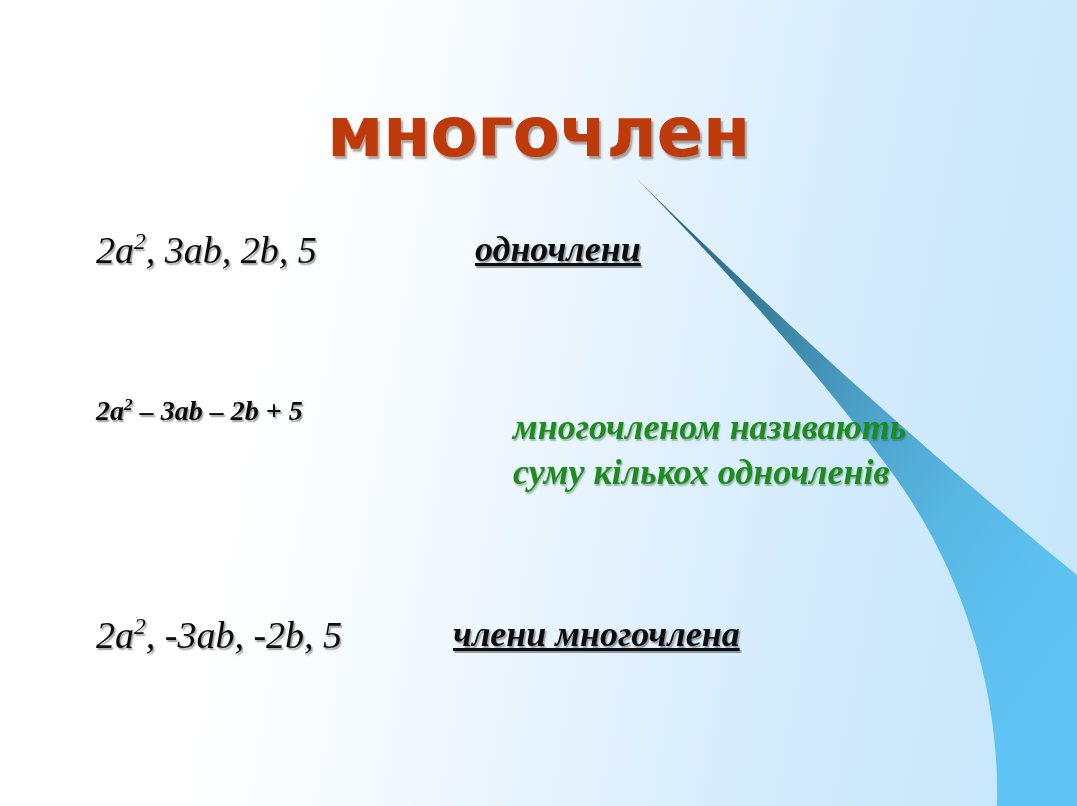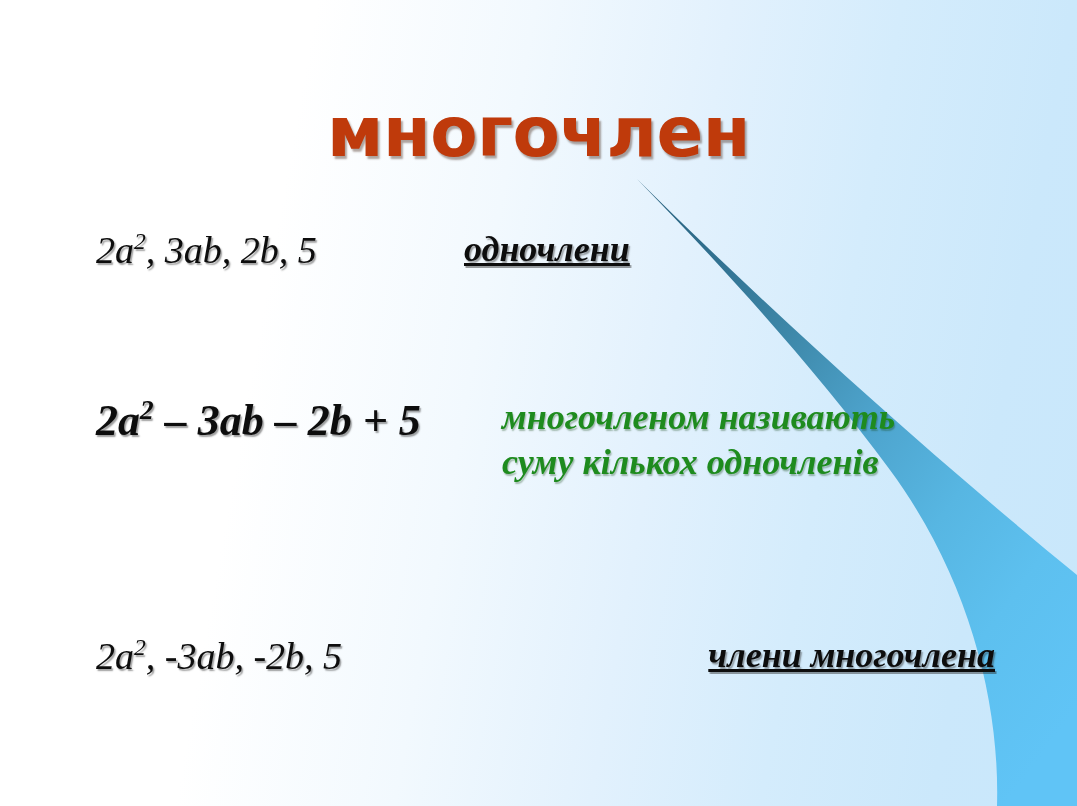--- a/index.html
+++ b/index.html
@@ -55,46 +55,47 @@
     white-space: nowrap;
   }
 
   
   .row {
     position: absolute;
     left: 0;
     width: 995px;
     display: flex;
     align-items: flex-start;
+    gap: 11px;
   }
 
   #row-monomials { top: 228px; }
   #row-polynomial { top: 395px; }
-  #row-members   { top: 634px; justify-content: space-between; }
+  #row-members   { top: 613px; }
 
   .expr {
     font-family: "Liberation Serif", serif;
     font-style: italic;
     color: #0d0d0d;
     text-shadow: 1.5px 2px 1.5px rgba(40, 40, 40, 0.45);
     white-space: nowrap;
   }
   .expr sup {
     font-size: 0.62em;
     vertical-align: super;
     line-height: 0;
   }
 
   .expr-light {
     font-weight: normal;
     font-size: 38px;
   }
   .expr-bold {
     font-weight: bold;
-    font-size: 44px;
+    font-size: 28px;
   }
 
   .label {
     font-family: "Liberation Serif", serif;
     font-style: italic;
     font-weight: bold;
     font-size: 36px;
     color: #0d0d0d;
     text-shadow: 1.5px 2px 1.5px rgba(40, 40, 40, 0.45);
     white-space: nowrap;
@@ -110,21 +111,21 @@
     color: #1e8b1e;
     text-shadow: 1px 1.5px 1.5px rgba(20, 70, 20, 0.35);
     white-space: nowrap;
   }
 
   
   .col-expr  { width: 380px; padding-left: 96px; box-sizing: border-box; }
   .col-expr2 { width: 400px; padding-left: 96px; box-sizing: border-box; }
 
   #label-monomials  { margin-left: 84px; }
-  #label-green      { margin-left: 102px; }
+  #label-green      { margin-left: 102px; margin-top: 10px; }
   #label-members    { margin-left: 62px; }
 </style>
 </head>
 <body>
 
 <div id="slide">
 
   <svg id="decor" viewBox="0 0 1077 806" preserveAspectRatio="none" xmlns="http://www.w3.org/2000/svg">
     <defs>
       <linearGradient id="bladeGrad" x1="0.04" y1="0" x2="0.92" y2="0.92">

